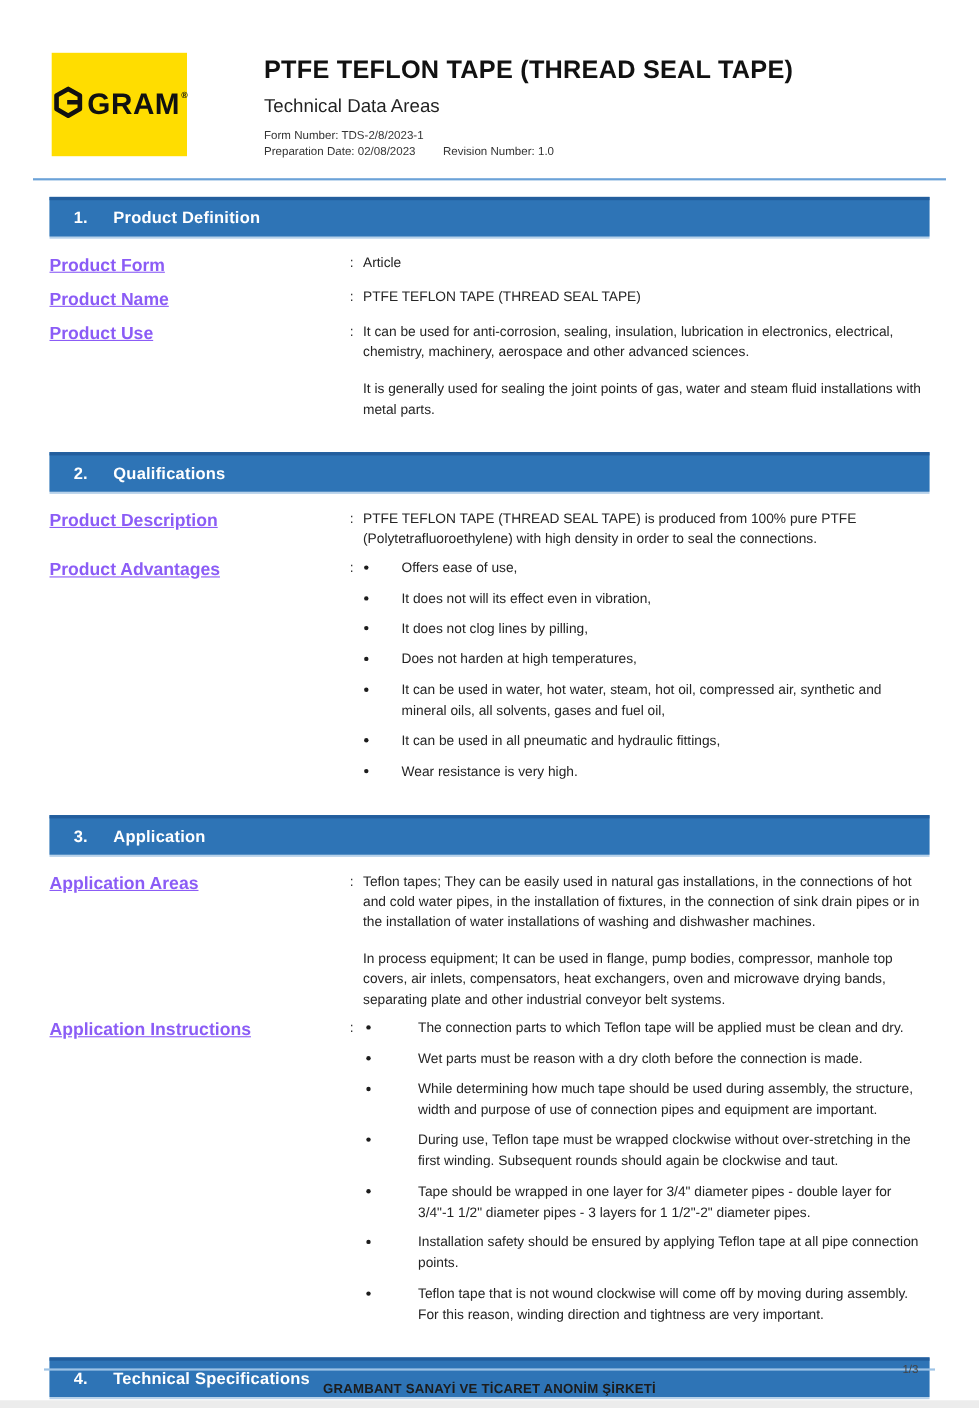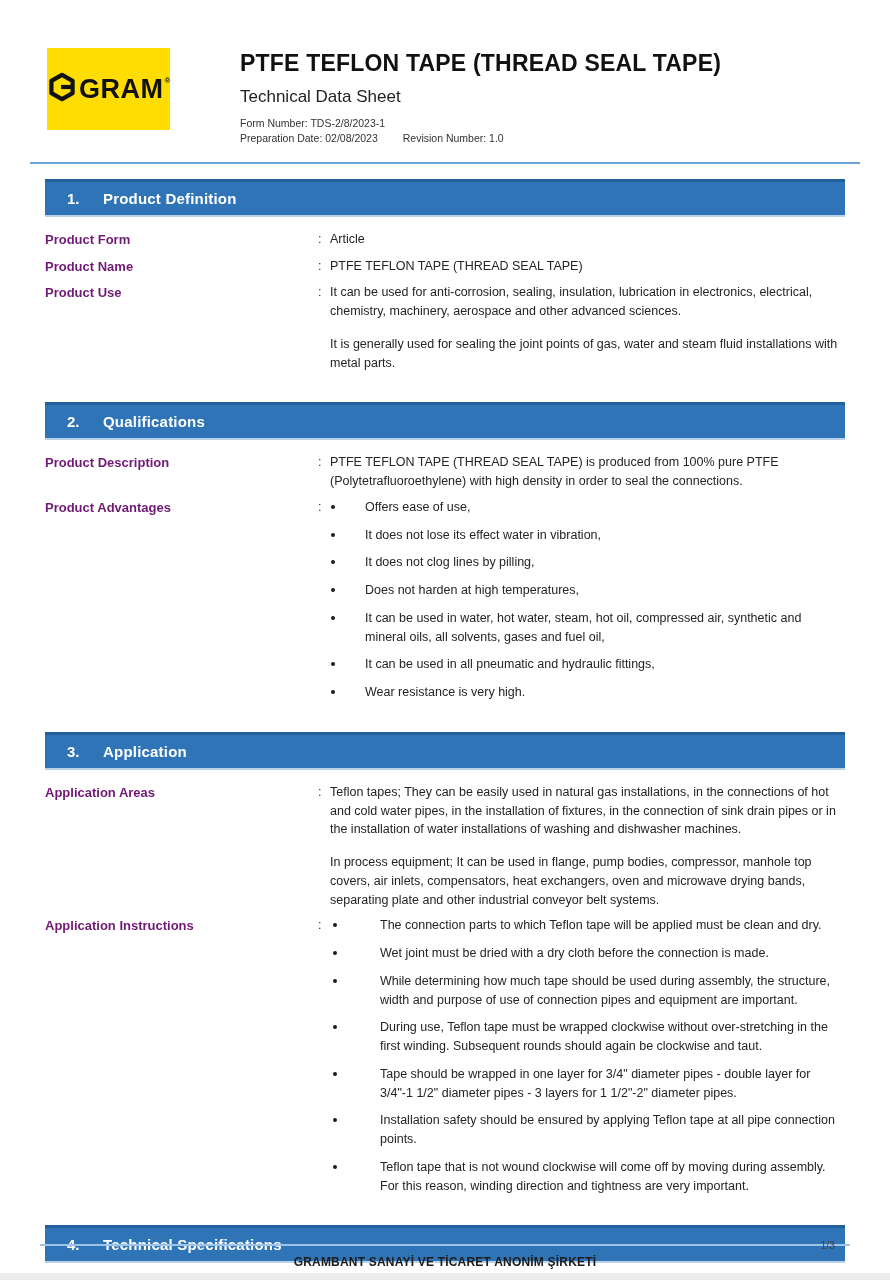--- a/index.html
+++ b/index.html
@@ -7,22 +7,22 @@
     width:890px;height:1280px;
     background:#ffffff;
     font-family:"Liberation Sans",sans-serif;
     color:#2a2a2a;
     position:relative;
     overflow:hidden;
   }
   
   .header{display:flex;padding:48px 45px 0 47px;}
   .logo{
-    width:123px;height:82px;background:#ffdd00;
-    display:flex;align-items:center;
+    width:123px;height:94px;background:#ffdd00;
+    display:flex;align-items:center;justify-content:center;
     flex:0 0 123px;
   }
   .logo-inner{display:flex;align-items:center;}
   .logo-g{margin-right:2px;display:block;}
   .logo-word{font-weight:bold;font-size:27px;color:#111;letter-spacing:.5px;line-height:1;}
   .logo-reg{font-size:8px;font-weight:bold;color:#111;vertical-align:top;position:relative;top:-9px;left:1px;}
   .header-text{margin-left:70px;padding-top:2px;}
   .doc-title{font-size:23px;font-weight:bold;color:#111;letter-spacing:.2px;}
   .doc-subtitle{font-size:17px;color:#222;margin-top:10px;}
   .doc-meta{font-size:10.5px;color:#333;margin-top:9px;line-height:1.4;}
@@ -37,21 +37,21 @@
     background:#2e74b6;
     border-top:3px solid #235e9d;
     box-shadow:0 2px 0 #b8d2ea;
     display:flex;align-items:center;
     padding:8px 10px 8px 22px;
   }
   .sec-num{color:#fff;font-weight:bold;font-size:15px;flex:0 0 36px;}
   .sec-title{color:#fff;font-weight:bold;font-size:15px;letter-spacing:.2px;}
   .rows{padding-top:15px;}
   .row{display:flex;margin-bottom:7px;}
-  .row-label{flex:0 0 273px;color:#701a75;font-weight:bold;font-size:13px;line-height:1.5;}
+  .row-label{flex:0 0 273px;color:#8b5cf6;font-weight:bold;font-size:16px;line-height:1.5;text-decoration:underline;}
   .row-colon{flex:0 0 12px;font-size:12.5px;line-height:1.5;color:#333;}
   .row-value{flex:1;font-size:12.5px;line-height:1.5;color:#242424;}
   .row-value p{margin:0 0 14px 0;}
   .row-value p:last-child{margin-bottom:0;}
   ul.bullets{list-style:none;margin:0;padding:0;}
   ul.bullets li{display:flex;margin-bottom:9px;}
   ul.bullets li:last-child{margin-bottom:0;}
   .dot{flex:0 0 auto;width:4px;height:4px;background:#1c1c1c;border-radius:50%;margin:7px 10px 0 1px;}
   ul.bullets-wide .dot{margin-right:23px;margin-left:3px;}
   .b-text{flex:1;margin-left:20px;}
@@ -80,21 +80,21 @@
           <path d="M16 3 L27.3 9.5 L27.3 22.5 L16 29 L4.7 22.5 L4.7 9.5 Z" fill="none" stroke="#111" stroke-width="4.5" stroke-linejoin="round"></path>
           <path d="M27.3 16 L15 16" stroke="#111" stroke-width="4.5"></path>
         </svg>
       </span>
       <span class="logo-word">GRAM</span>
       <span class="logo-reg">®</span>
     </div>
   </div>
   <div class="header-text">
     <div class="doc-title">PTFE TEFLON TAPE (THREAD SEAL TAPE)</div>
-    <div class="doc-subtitle">Technical Data Sheet</div>
+    <div class="doc-subtitle">Technical Data Areas</div>
     <div class="doc-meta">
       <div>Form Number: TDS-2/8/2023-1</div>
       <div class="meta2">
         <span>Preparation Date: 02/08/2023</span>
         <span>Revision Number: 1.0</span>
       </div>
     </div>
   </div>
 </div>
 
@@ -148,21 +148,21 @@
           <div class="row-label">Product Advantages</div>
           <div class="row-colon">:</div>
           <div class="row-value">
             <ul class="bullets">
               <li>
                 <span class="dot"></span>
                 <span class="b-text">Offers ease of use,</span>
               </li>
               <li>
                 <span class="dot"></span>
-                <span class="b-text">It does not lose its effect water in vibration,</span>
+                <span class="b-text">It does not will its effect even in vibration,</span>
               </li>
               <li>
                 <span class="dot"></span>
                 <span class="b-text">It does not clog lines by pilling,</span>
               </li>
               <li>
                 <span class="dot"></span>
                 <span class="b-text">Does not harden at high temperatures,</span>
               </li>
               <li>
@@ -200,21 +200,21 @@
           <div class="row-label">Application Instructions</div>
           <div class="row-colon">:</div>
           <div class="row-value">
             <ul class="bullets bullets-wide">
               <li>
                 <span class="dot"></span>
                 <span class="b-text">The connection parts to which Teflon tape will be applied must be clean and dry.</span>
               </li>
               <li>
                 <span class="dot"></span>
-                <span class="b-text">Wet joint must be dried with a dry cloth before the connection is made.</span>
+                <span class="b-text">Wet parts must be reason with a dry cloth before the connection is made.</span>
               </li>
               <li>
                 <span class="dot"></span>
                 <span class="b-text">While determining how much tape should be used during assembly, the structure, width and purpose of use of connection pipes and equipment are important.</span>
               </li>
               <li>
                 <span class="dot"></span>
                 <span class="b-text">During use, Teflon tape must be wrapped clockwise without over-stretching in the first winding. Subsequent rounds should again be clockwise and taut.</span>
               </li>
               <li>

